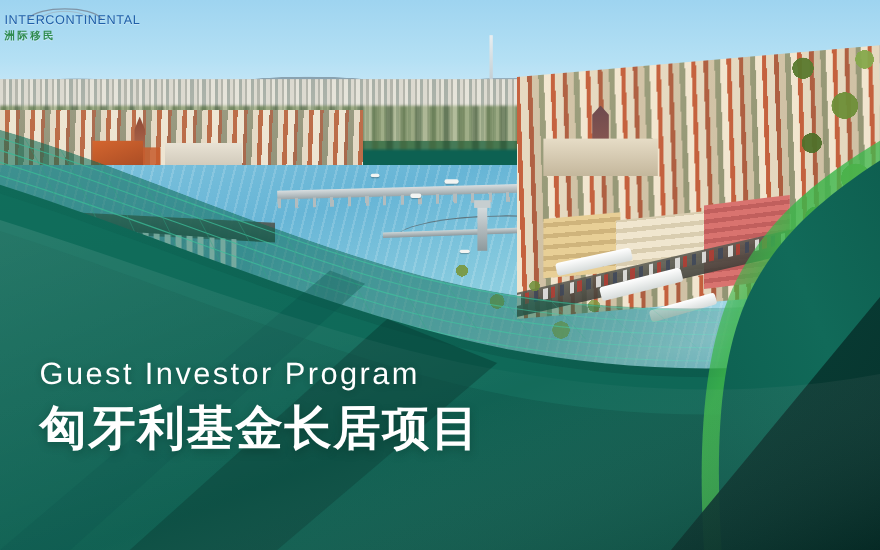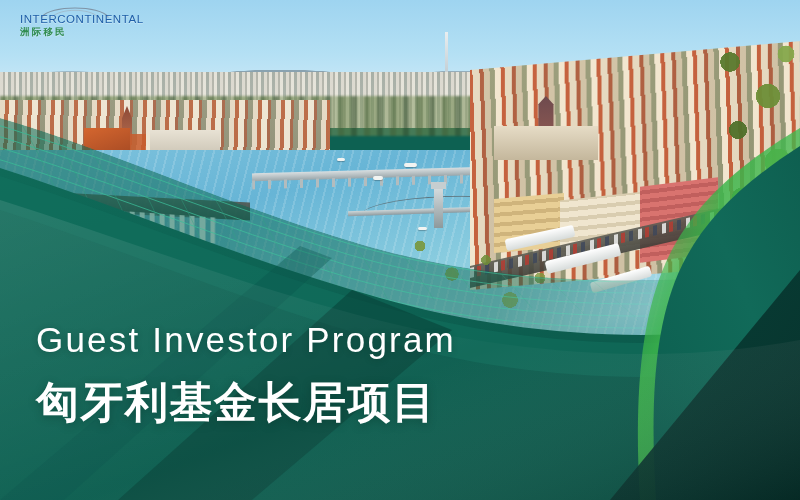--- a/index.html
+++ b/index.html
@@ -239,21 +239,21 @@
       radial-gradient(circle 9px at 140px 62px,rgba(128,154,64,.8) 0 60%,transparent 61%);
     filter:blur(.5px);
   }
 
   
   .wave-layer{position:absolute;inset:0;overflow:hidden;pointer-events:none;}
   .wave-layer svg{position:absolute;left:0;top:0;width:800px;height:500px;display:block;}
 
   
   .logo{
-    position:absolute;left:20px;top:4px;width:108px;height:36px;
+    position:absolute;left:4px;top:4px;width:108px;height:36px;
     z-index:40;
     text-decoration:underline;
   }
   .logo-arc{position:absolute;left:20px;top:0;width:70px;height:14px;}
   .logo-word{
     position:absolute;left:0;top:9px;width:108px;
     text-align:center;
     font-size:11.5px;letter-spacing:.55px;
     color:#1f5fa8;font-weight:400;line-height:13px;
     text-shadow:0 1px 1px rgba(255,255,255,.45);
@@ -261,34 +261,34 @@
   .logo-cn{
     position:absolute;left:0;top:22px;width:108px;
     font-size:9.5px;letter-spacing:2.2px;color:#2e8b4e;font-weight:700;
     text-shadow:0 1px 1px rgba(255,255,255,.4);
   }
 
   
   .titles{position:absolute;left:36px;top:318px;z-index:45;}
   .title-en{
     color:#ffffff;
-    font-size:35px;
+    font-size:28px;
     font-weight:300;
     letter-spacing:2.2px;
     line-height:44px;
     white-space:nowrap;
     text-shadow:0 1px 6px rgba(0,40,30,.30);
   }
   .title-cn{
     color:#ffffff;
     font-size:43px;
     font-weight:700;
     letter-spacing:1.5px;
     line-height:52px;
-    margin-top:14px;
+    margin-top:2px;
     white-space:nowrap;
     text-shadow:0 2px 8px rgba(0,40,30,.35);
   }
 </style>
 </head>
 <body>
 
 <div id="banner">
 
   <div class="photo">

